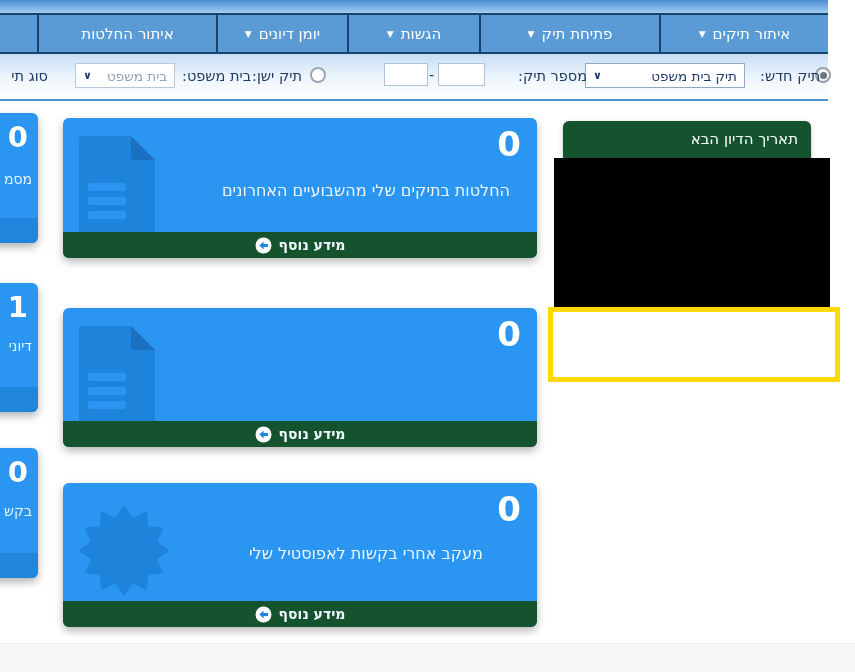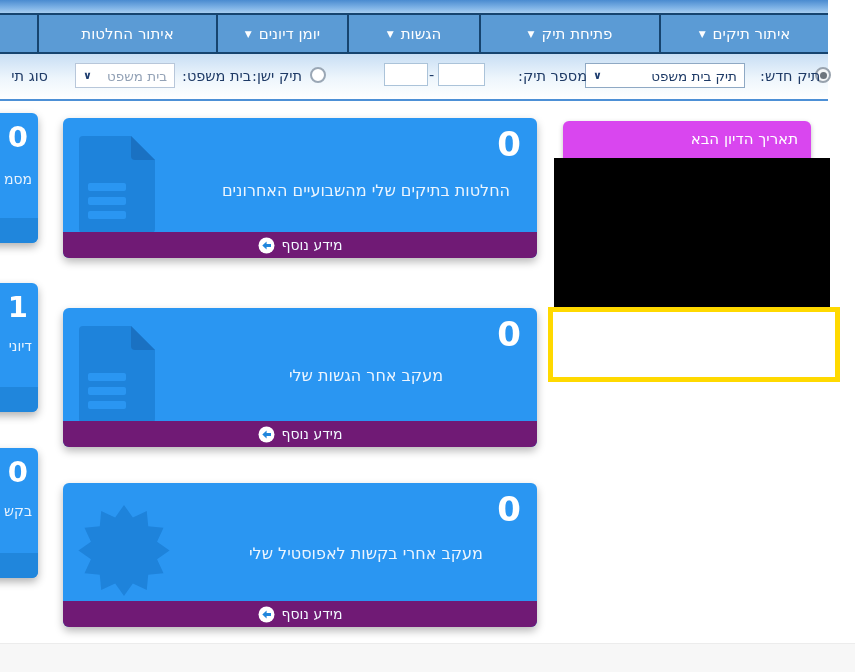--- a/index.html
+++ b/index.html
@@ -28,33 +28,33 @@
     border-radius:50%;background:#6d757d;}
   .selbox{position:absolute;top:9px;height:25px;background:#fff;display:flex;align-items:center;
     justify-content:space-between;flex-direction:row;padding:0 7px;font-size:13.5px;cursor:pointer;}
   .selbox .chev{font-size:11px;font-weight:bold;color:#1d3c6e;margin-right:6px;}
   .numinput{position:absolute;top:9px;height:23px;border:1px solid #abc3d9;background:#fff;
     font-size:13px;padding:0 4px;direction:ltr;}
   
   .card{position:absolute;background:#2a96f2;border-radius:6px;box-shadow:0 4px 9px rgba(0,0,0,.28);}
   .card .count{position:absolute;top:8px;right:16px;color:#fff;font-size:34px;font-weight:bold;line-height:1.1;}
   .card .title{position:absolute;right:16px;color:#ecf5fe;font-size:16px;line-height:22px;text-align:center;}
-  .card .footer{position:absolute;left:0;right:0;bottom:0;height:26px;background:#701a75;
+  .card .footer{position:absolute;left:0;right:0;bottom:0;height:26px;background:#14532d;
     border-radius:0 0 6px 6px;display:flex;align-items:center;justify-content:center;gap:7px;
-    color:#f2f8ff;font-size:14px;cursor:pointer;}
+    color:#f2f8ff;font-size:14px;cursor:pointer;font-weight:bold;}
   .card .bigicon{position:absolute;opacity:.95;}
   .leftcard{position:absolute;left:-115px;width:153px;background:#2a96f2;border-radius:6px;
     box-shadow:0 4px 9px rgba(0,0,0,.3);}
   .leftcard .count{position:absolute;top:7px;right:10px;color:#fff;font-size:29px;font-weight:bold;}
   .leftcard .lbl{position:absolute;right:6px;color:#e8f3fe;font-size:14px;white-space:nowrap;}
   .leftcard .footer{position:absolute;left:0;right:0;bottom:0;height:25px;background:#2086dc;
     border-radius:0 0 6px 6px;cursor:pointer;}
   
   .orangebar{position:absolute;left:563px;top:121px;width:248px;height:44px;border-radius:6px;
-    background:#d946ef;color:#fff;font-size:15px;text-align:right;padding:9px 13px 0 0;
+    background:#14532d;color:#fff;font-size:15px;text-align:right;padding:9px 13px 0 0;
     box-shadow:0 2px 5px rgba(0,0,0,.25);cursor:pointer;}
   .blackbox{position:absolute;left:554px;top:158px;width:276px;height:150px;background:#000;}
   .yellowbox{position:absolute;left:548px;top:307px;width:292px;height:75px;border:5px solid #ffd900;}
   .redbtn{position:absolute;left:560px;top:322px;width:253px;height:41px;border-radius:4px;
     background:#d8404d;color:#fff;font-size:15px;font-weight:bold;display:flex;align-items:center;
     justify-content:center;gap:9px;box-shadow:0 2px 5px rgba(0,0,0,.25);cursor:pointer;}
   
   .bottomstrip{position:absolute;left:0;top:643px;width:855px;height:29px;background:#f7f7f7;
     border-top:1px solid #ececec;}
   svg{display:block;}
@@ -147,21 +147,20 @@
         <svg width="17" height="17" viewBox="0 0 17 17">
           <circle cx="8.5" cy="8.5" r="8" fill="#fff"></circle>
           <path d="M4.3,8.5 L8.6,4.4 V6.9 H13 V10.1 H8.6 V12.6 Z" fill="#2086dc"></path>
         </svg>
       </span>
     </div>
   </div>
 
   <div class="card" style="left:63px;top:308px;width:474px;height:139px;">
     <div class="count">0</div>
-    <div class="title" style="top:57px;width:310px;">מעקב אחר הגשות שלי</div>
     <div class="bigicon" style="left:16px;top:18px;">
       <svg width="76" height="97" viewBox="0 0 76 97">
         <path d="M0,4 Q0,0 4,0 H52 L76,24 V93 Q76,97 72,97 H4 Q0,97 0,93 Z" fill="#1e82da"></path>
         <path d="M52,0 L52,20 Q52,24 56,24 L76,24 Z" fill="#1a70c0"></path>
         <rect x="9" y="47" width="38" height="8" rx="2" fill="#2a96f2"></rect>
         <rect x="9" y="61" width="38" height="8" rx="2" fill="#2a96f2"></rect>
         <rect x="9" y="75" width="38" height="8" rx="2" fill="#2a96f2"></rect>
       </svg>
     </div>
     <div class="footer">

